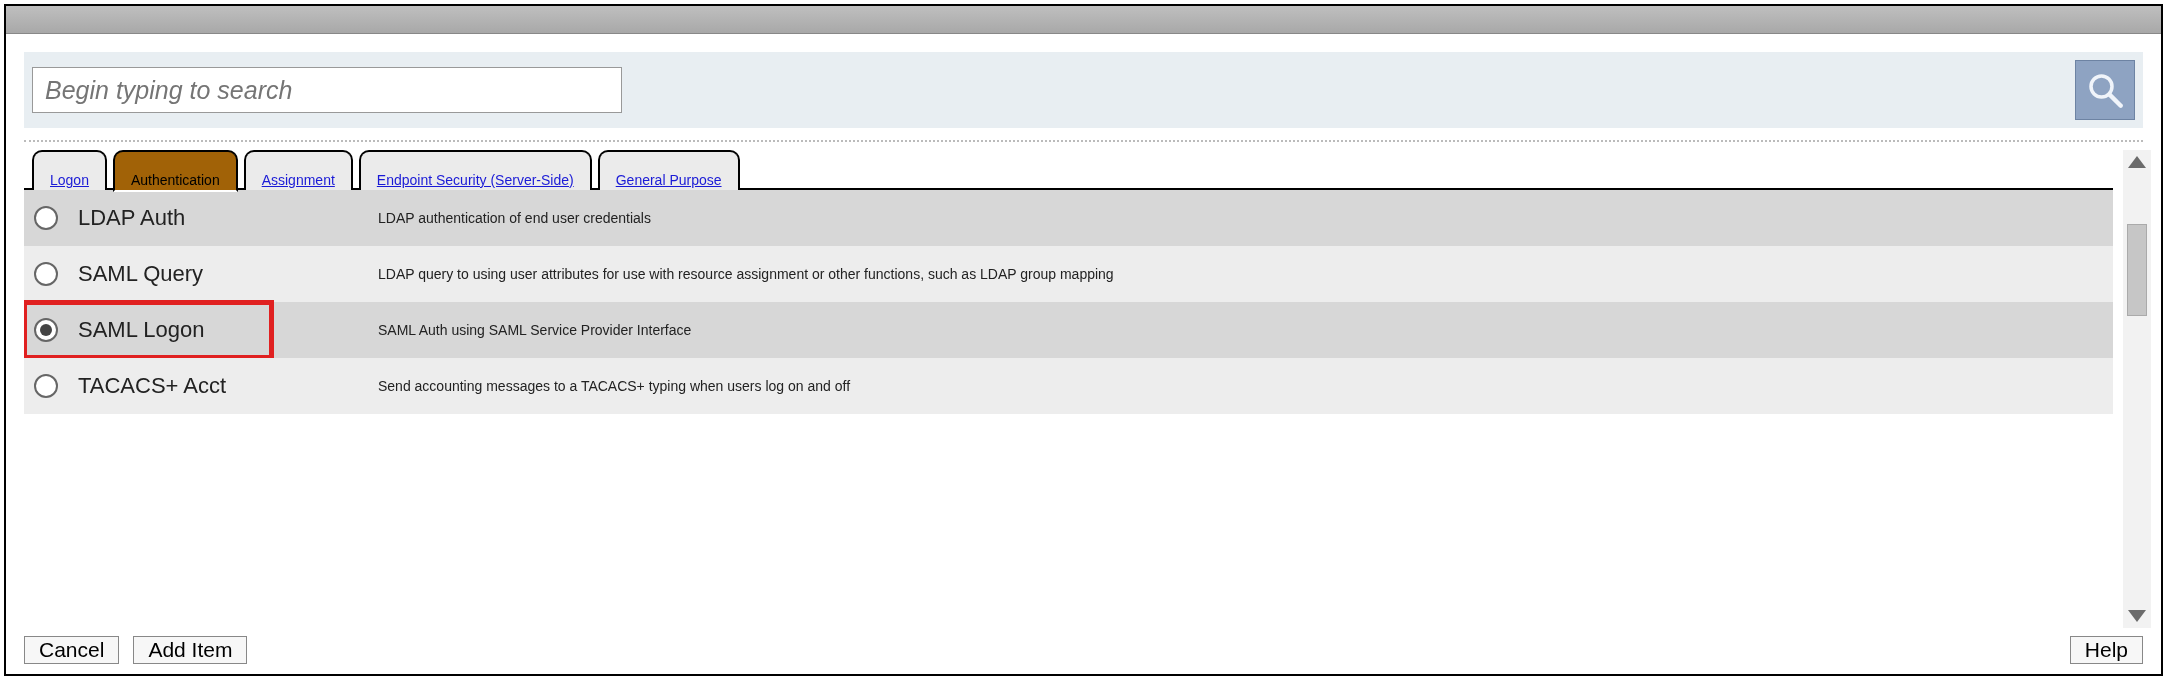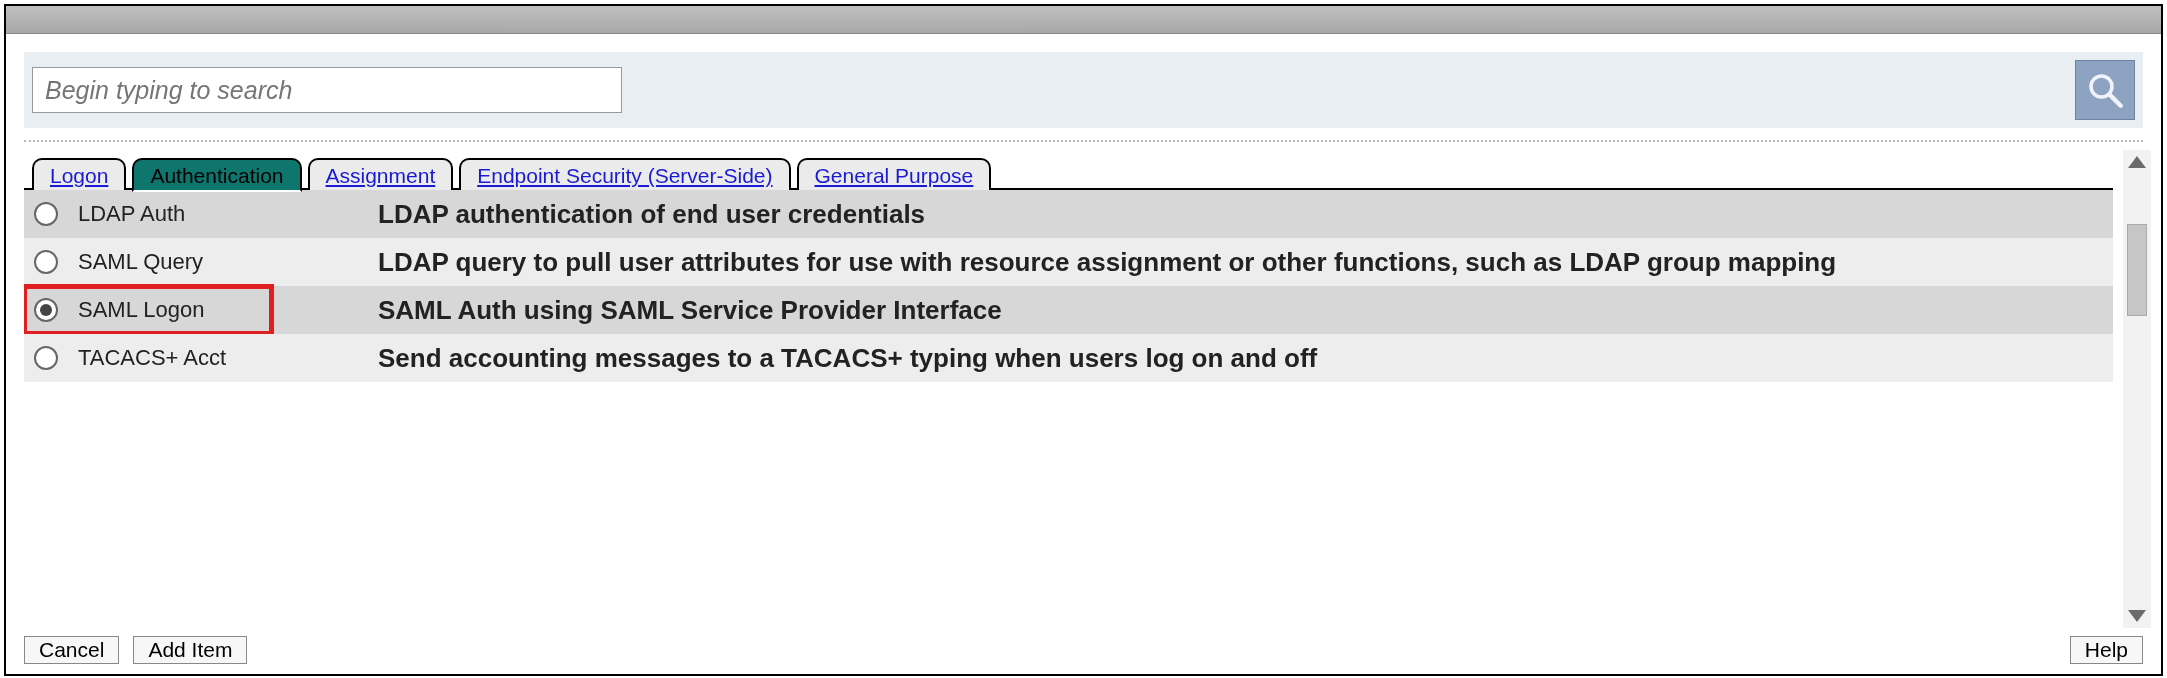--- a/index.html
+++ b/index.html
@@ -69,47 +69,47 @@
       gap: 6px;
       padding-left: 8px;
       border-bottom: 2px solid #000;
       height: 40px;
     }
     .tab {
       border: 2px solid #000;
       border-bottom: none;
       border-top-left-radius: 10px;
       border-top-right-radius: 10px;
-      padding: 4px 16px 2px 16px;
+      padding: 20px 16px 2px 16px;
       background: #ebebeb;
-      font-size: 21px;
+      font-size: 14px;
       color: #1a1ad6;
       text-decoration: underline;
       cursor: pointer;
       position: relative;
       top: 2px;
       white-space: nowrap;
     }
     .tab.active {
-      background: #0f766e;
+      background: #a16207;
       color: #000;
       text-decoration: none;
       top: 2px;
       border-bottom: 2px solid #fff;
       z-index: 2;
       margin-bottom: -2px;
     }
     .list {
       flex: 1;
       overflow: hidden;
     }
     .row {
       display: flex;
       align-items: center;
-      height: 48px;
+      height: 56px;
       padding: 0 10px;
       position: relative;
     }
     .row:nth-child(odd) { background: #d7d7d7; }
     .row:nth-child(even) { background: #ededed; }
     .radio {
       width: 24px;
       height: 24px;
       border: 2px solid #666;
       border-radius: 50%;
@@ -125,23 +125,22 @@
       height: 12px;
       background: #444;
       border-radius: 50%;
     }
     .row-name {
       width: 300px;
       font-size: 22px;
       color: #222;
     }
     .row-desc {
-      font-size: 26px;
+      font-size: 14px;
       color: #222;
-      font-weight: bold;
     }
     .highlight-box {
       position: absolute;
       left: -2px;
       top: -2px;
       bottom: -2px;
       width: 252px;
       border: 5px solid #e02020;
       pointer-events: none;
     }
@@ -217,21 +216,21 @@
         </div>
       <div class="list" id="item-list">
           <div class="row">
             <div class="radio"></div>
             <div class="row-name">LDAP Auth</div>
             <div class="row-desc">LDAP authentication of end user credentials</div>
           </div>
           <div class="row">
             <div class="radio"></div>
             <div class="row-name">SAML Query</div>
-            <div class="row-desc">LDAP query to pull user attributes for use with resource assignment or other functions, such as LDAP group mapping</div>
+            <div class="row-desc">LDAP query to using user attributes for use with resource assignment or other functions, such as LDAP group mapping</div>
           </div>
           <div class="row">
             <div class="radio selected"></div>
             <div class="row-name">SAML Logon</div>
             <div class="row-desc">SAML Auth using SAML Service Provider Interface</div>
             <div class="highlight-box"></div>
           </div>
           <div class="row">
             <div class="radio"></div>
             <div class="row-name">TACACS+ Acct</div>

